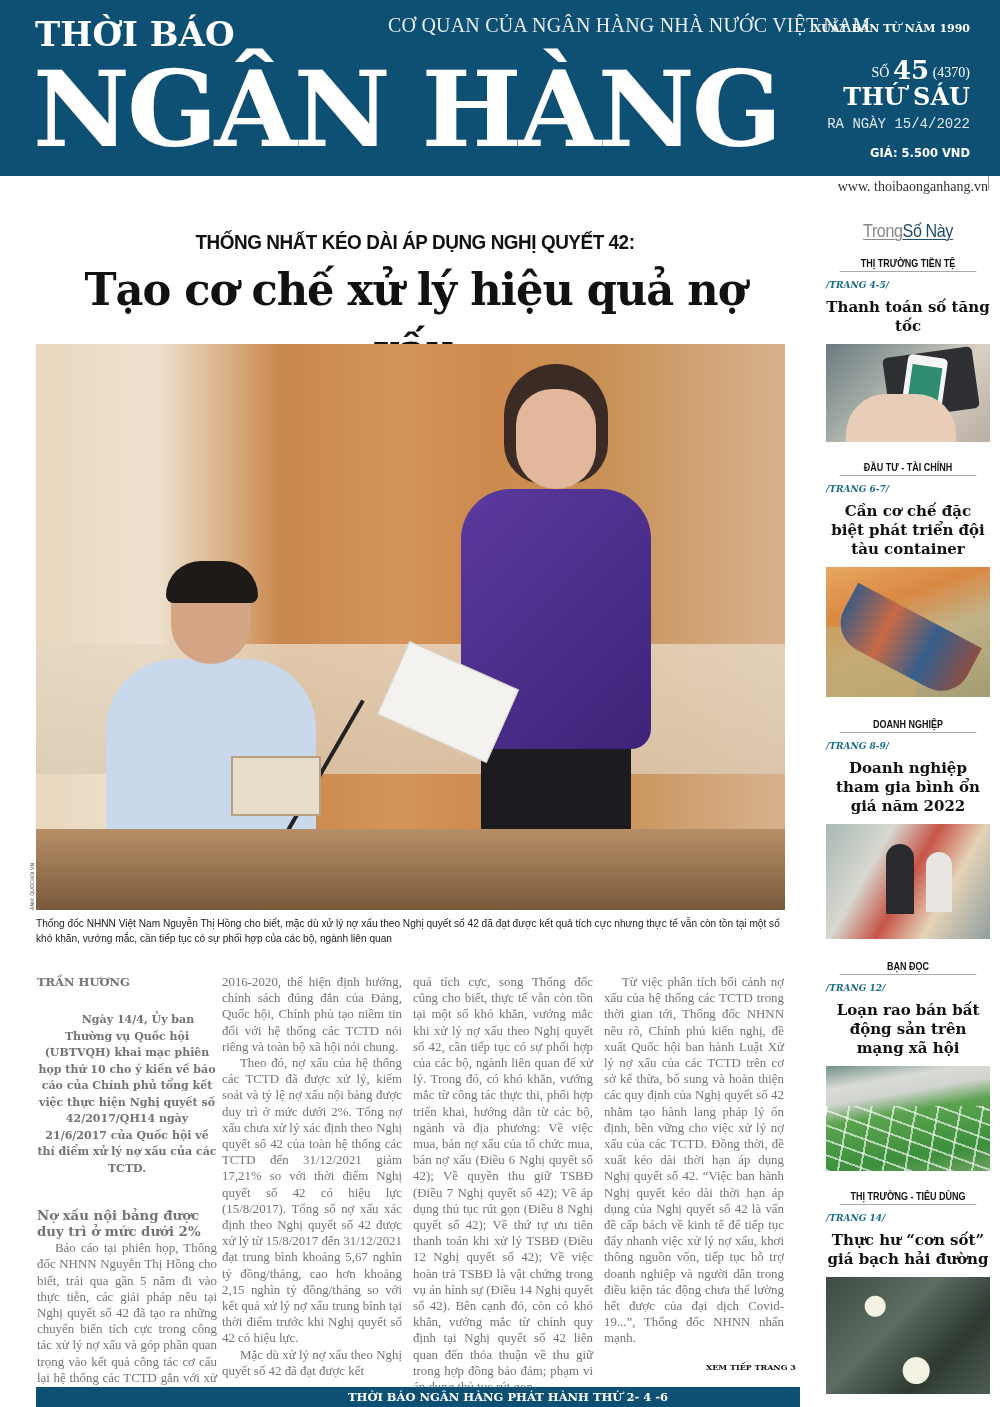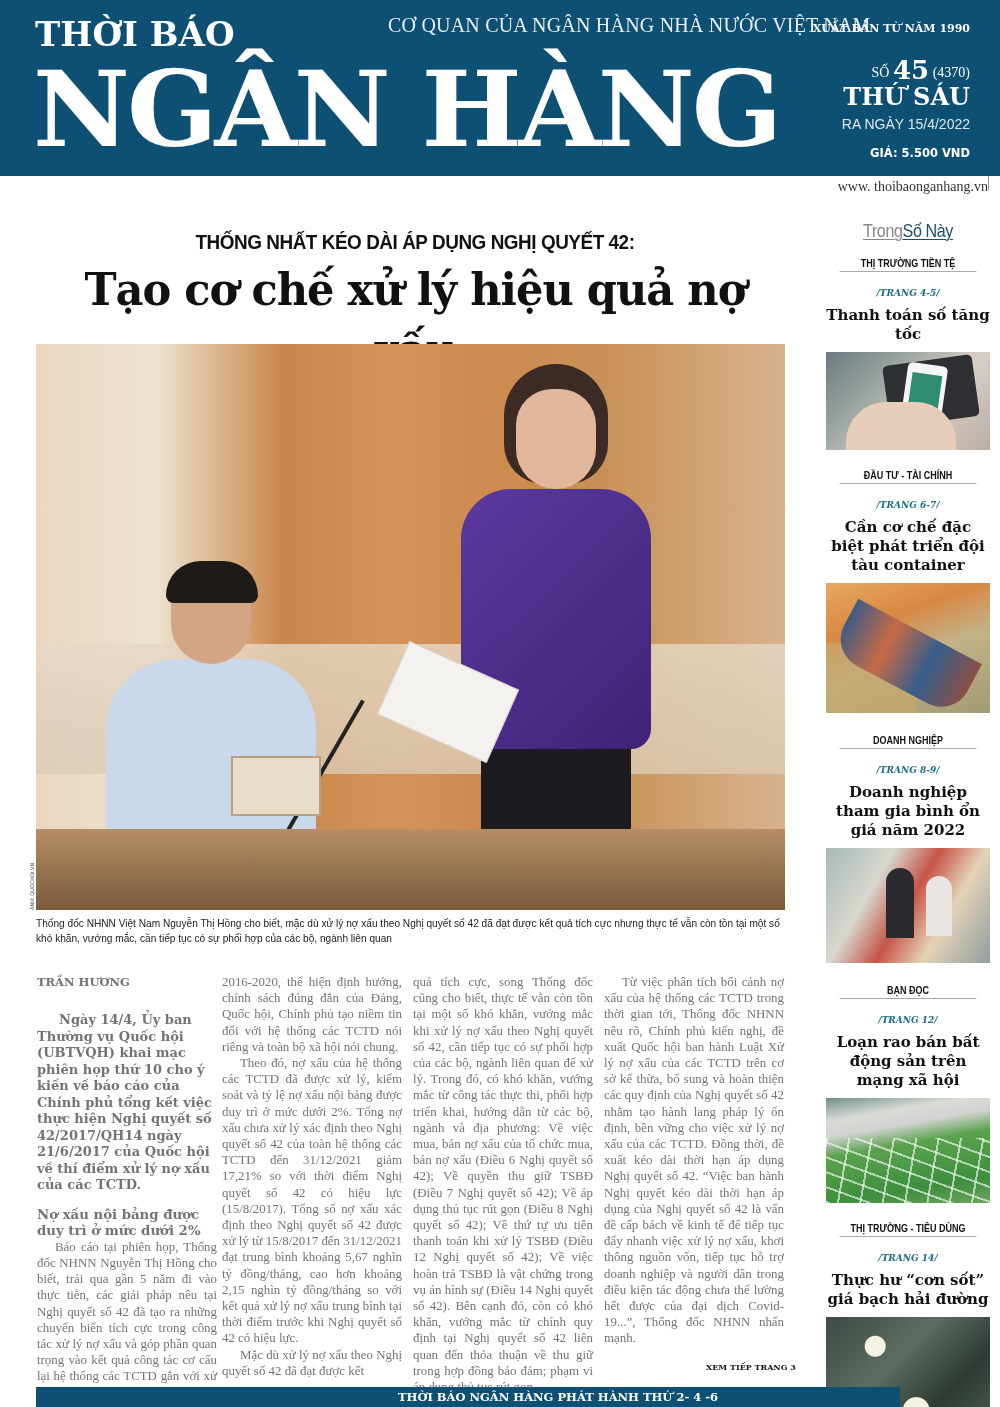--- a/index.html
+++ b/index.html
@@ -37,21 +37,21 @@
       position: absolute; right: 30px; top: 56px; text-align: right;
       font-family: "Liberation Serif", serif; font-size: 14px; line-height: 28px;
     }
     .masthead .issue-line .num { font-family: "DejaVu Serif", serif; font-weight: 900; font-size: 26px; vertical-align: -2px; }
     .masthead .weekday {
       position: absolute; right: 30px; top: 82px;
       font-family: "DejaVu Serif", serif; font-weight: 900; font-size: 24px; line-height: 30px;
     }
     .masthead .date {
       position: absolute; right: 30px; top: 116px;
-      font-family: Liberation Sans, sans-serif; font-size: 14px; color: #dfe7ec;
+      font-family: Liberation Mono, monospace; font-size: 14px; color: #dfe7ec;
     }
     .masthead .price {
       position: absolute; right: 30px; top: 146px;
       font-family: "DejaVu Sans", sans-serif; font-weight: bold; font-size: 11.5px;
     }
     .website {
       position: absolute; right: 12px; top: 179px;
       font-family: "Liberation Serif", serif; font-size: 14px; color: #333;
     }
     .right-rule { position: absolute; left: 988px; top: 176px; width: 1px; height: 14px; background: #999; }
@@ -99,43 +99,43 @@
     }
 
     
     .col { position: absolute; top: 974px; width: 180px; font-family: "Liberation Serif", serif; font-size: 12.9px; line-height: 16.2px; text-align: justify; color: #737373; }
     .col p { text-indent: 18px; }
     .col1 { left: 37px; }
     .col2 { left: 222px; }
     .col3 { left: 413px; }
     .col4 { left: 604px; }
     .byline { font-family: "DejaVu Serif", serif; font-weight: bold; font-size: 11.5px; margin-bottom: 22px; }
-    .lede { font-family: "DejaVu Serif", serif; font-weight: bold; font-size: 13px; line-height: 16.5px; text-align: left; margin-bottom: 13px; }
+    .lede { font-family: "DejaVu Serif", serif; font-weight: bold; font-size: 11px; line-height: 16.5px; text-align: center; margin-bottom: 31px; }
     .lede span.indent { display: inline-block; width: 22px; }
     .subhead { font-family: "DejaVu Serif", serif; font-weight: 900; font-size: 13.3px; line-height: 16px; text-align: left; }
     .see-more { position: absolute; left: 706px; top: 1362px; font-family: "DejaVu Serif", serif; font-weight: bold; font-size: 8px; }
 
     
     .bottom-bar {
-      position: absolute; left: 36px; top: 1387px; width: 864px; height: 20px; background: #0d5073; color: #fff;
+      position: absolute; left: 36px; top: 1387px; width: 764px; height: 20px; background: #0d5073; color: #fff;
       text-align: center; font-family: "DejaVu Serif", serif; font-weight: bold; font-size: 11.5px; line-height: 20px;
     }
     .bottom-bar span { position: relative; left: 90px; }
 
     
     .sidebar { position: absolute; left: 826px; top: 220px; width: 164px; }
     .in-this-issue { text-align: center; font-family: "Liberation Sans", sans-serif; font-size: 19px; margin-bottom: 16px; letter-spacing: -0.5px; transform: scaleX(0.85); }
     .in-this-issue .light { color: #888; text-decoration: underline; text-decoration-thickness: 1px; text-underline-offset: 2px; }
     .in-this-issue .dark { color: #1e4d6b; text-decoration: underline; text-decoration-thickness: 1px; text-underline-offset: 2px; }
     .teaser { margin-bottom: 0; }
     .teaser .section {
       text-align: center; font-family: "Liberation Sans", sans-serif; font-weight: bold; font-size: 10px;
       border-bottom: 1px solid #aaa; padding-bottom: 2px; margin: 0 6px; transform: scaleX(0.9);
     }
-    .teaser .page { text-align: center; font-family: "DejaVu Serif", serif; font-weight: bold; font-style: italic; font-size: 9px; color: #1a6b8a; margin-top: 16px; }
+    .teaser .page { text-align: left; font-family: "DejaVu Serif", serif; font-weight: bold; font-style: italic; font-size: 9px; color: #1a6b8a; margin-top: 8px; }
     .teaser .title { text-align: center; font-family: "DejaVu Serif", serif; font-weight: 900; font-size: 15px; line-height: 19px; margin: 8px 0 8px; }
     .teaser .thumb { width: 164px; position: relative; overflow: hidden; }
 
     .thumb-pay { height: 98px; background: linear-gradient(135deg, #6c7b7f 0%, #a1a9a5 35%, #d9cfc4 60%, #b8aea4 100%); }
     .thumb-pay .tablet { position: absolute; left: 60px; top: 8px; width: 90px; height: 62px; background: #2d2f33; border-radius: 5px; transform: rotate(-8deg); }
     .thumb-pay .phone { position: absolute; left: 78px; top: 12px; width: 40px; height: 64px; background: #f5f5f5; border-radius: 5px; transform: rotate(8deg); }
     .thumb-pay .screen { position: absolute; left: 84px; top: 22px; width: 30px; height: 36px; background: #2f8c70; transform: rotate(8deg); }
     .thumb-pay .hand { position: absolute; left: 20px; top: 50px; width: 110px; height: 50px; background: #e8cdb9; border-radius: 40px 40px 0 0; }
 
     .thumb-port { height: 130px; background: linear-gradient(160deg, #e8a860 0%, #d98842 30%, #c2b288 55%, #a29b72 100%); }

